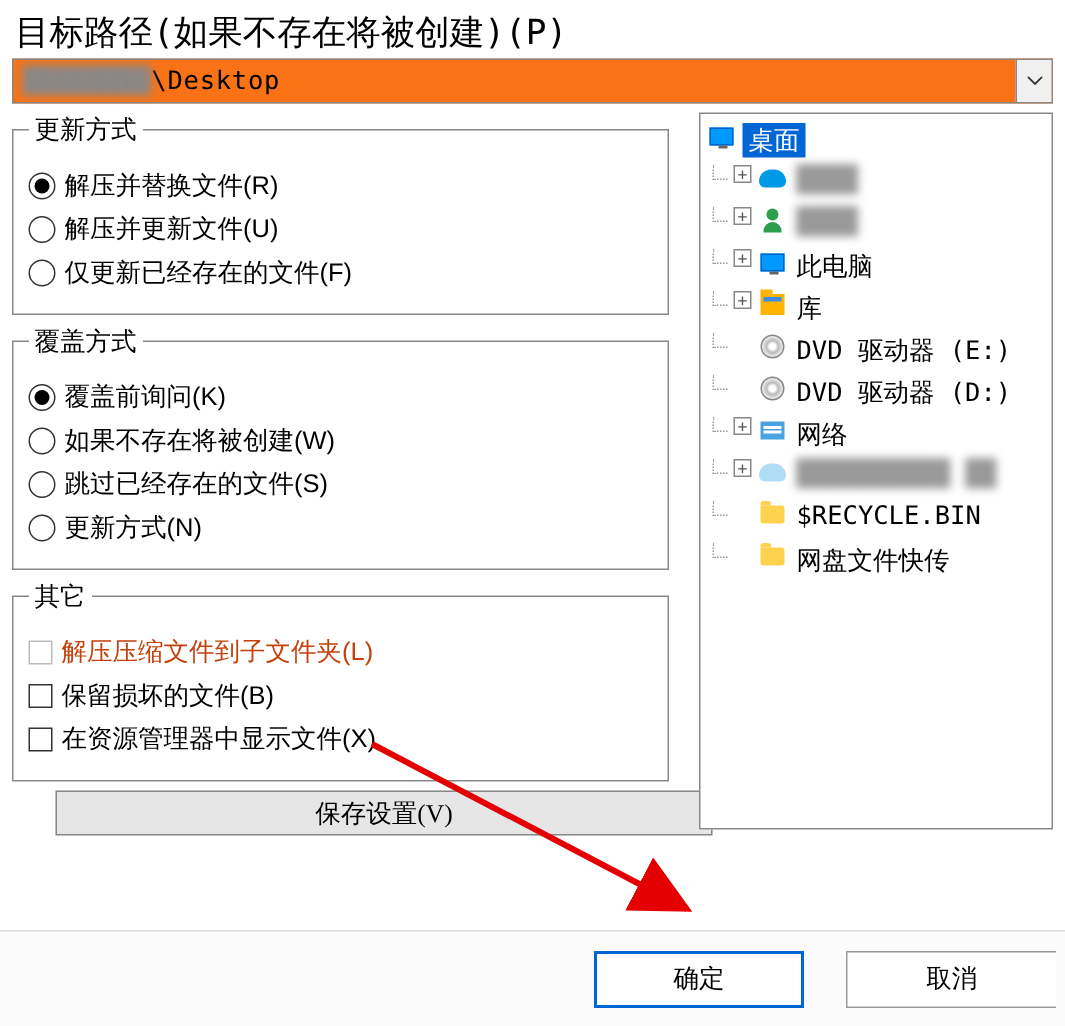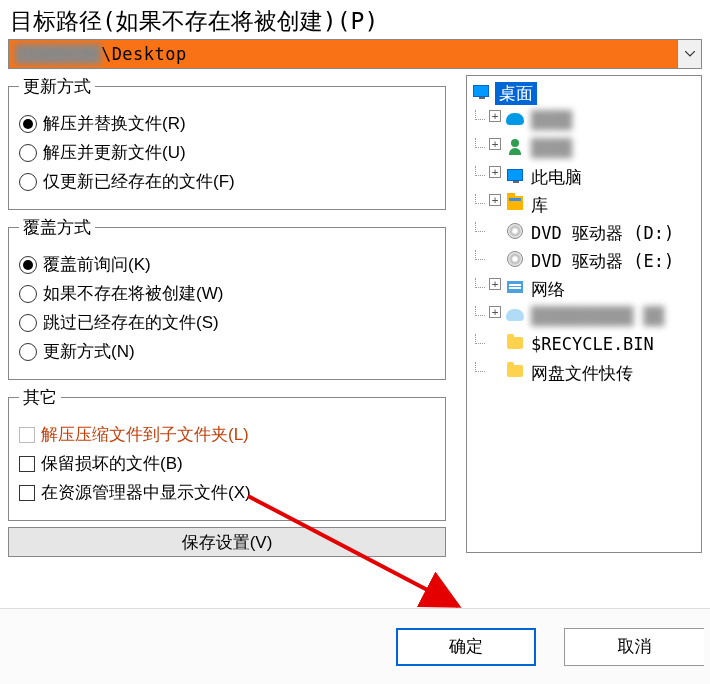--- a/index.html
+++ b/index.html
@@ -27,21 +27,21 @@
     fieldset { border: 1px solid #888; margin-bottom: 6px; padding: 8px 10px 10px 10px; }
     legend { font-size: 17px; padding: 0 4px; font-family: "SimSun", sans-serif; }
 
     .radio-row, .check-row { display: flex; align-items: center; margin: 6px 0; font-size: 17px; font-family: "SimSun", sans-serif; }
     .radio { width: 18px; height: 18px; border: 1.5px solid #333; border-radius: 50%; margin-right: 6px; display: flex; align-items: center; justify-content: center; flex-shrink: 0; }
     .radio.sel::after { content: ""; width: 10px; height: 10px; background: #000; border-radius: 50%; }
     .check { width: 16px; height: 16px; border: 1.5px solid #333; margin-right: 6px; flex-shrink: 0; }
     .check.disabled { border-color: #bbb; }
     .check-row.disabled { color: #c2410c; }
 
-    .save-btn { width: 100%; height: 30px; background: #e6e6e6; border: 1px solid #888; font-size: 17px; font-family: Liberation Sans, sans-serif; display: flex; align-items: center; justify-content: center; }
+    .save-btn { width: 100%; height: 30px; background: #e6e6e6; border: 1px solid #888; font-size: 17px; font-family: Liberation Serif, serif; display: flex; align-items: center; justify-content: center; margin-left: 29px; }
 
     
     .tree { font-size: 17px; font-family: "SimSun", monospace; }
     .node { display: flex; align-items: flex-start; height: 28px; white-space: nowrap; }
     .expander { width: 12px; height: 12px; border: 1px solid #888; display: flex; align-items: center; justify-content: center; margin-right: 4px; font-size: 11px; line-height: 1; color: #555; flex-shrink: 0; background: #fff; }
     .noexp { width: 12px; margin-right: 4px; flex-shrink: 0; }
     .ticon { width: 20px; height: 18px; margin-right: 4px; flex-shrink: 0; display: flex; align-items: center; justify-content: center; }
     .conn { width: 18px; flex-shrink: 0; display: flex; align-items: center; justify-content: center; }
     .conn .dots { border-left: 1px dotted #999; border-bottom: 1px dotted #999; width: 10px; height: 10px; margin-bottom: 8px; }
     .node.root .label { background: #0066d6; color: #fff; padding: 0 4px; }
@@ -63,21 +63,21 @@
     .i-dvd { width: 16px; height: 16px; background: radial-gradient(circle, #fff 20%, #bbb 40%, #eee 70%); border-radius: 50%; border: 1px solid #888; }
     .i-net { width: 16px; height: 12px; background: #4aa3e0; position: relative; }
     .i-net::after { content: ""; position: absolute; top: 3px; left: 2px; width: 12px; height: 2px; background: #fff; box-shadow: 0 3px 0 #fff; }
     .i-folder { width: 16px; height: 12px; background: #ffd24d; position: relative; border-radius: 0 2px 2px 2px; }
     .i-folder::before { content: ""; position: absolute; top: -3px; left: 0; width: 7px; height: 3px; background: #ffd24d; border-radius: 2px 2px 0 0; }
 
     
     .arrow { position: absolute; left: 240px; top: 488px; pointer-events: none; }
 
     
-    .bottom { position: absolute; bottom: 0; left: 0; right: 0; height: 76px; border-top: 1px solid #ddd; background: #fbfbfb; display: flex; justify-content: flex-end; align-items: center; padding-right: 6px; gap: 28px; }
+    .bottom { position: absolute; bottom: 0; left: 0; right: 0; height: 64px; border-top: 1px solid #ddd; background: #fbfbfb; display: flex; justify-content: flex-end; align-items: center; padding-right: 6px; gap: 28px; }
     .btn { width: 140px; height: 38px; display: flex; align-items: center; justify-content: center; font-size: 17px; font-family: "SimSun", sans-serif; background: #fff; }
     .btn.primary { border: 2px solid #0066d6; }
     .btn.secondary { border: 1px solid #999; border-right: none; }
   </style>
 </head>
 <body>
 
 <div class="wrapper">
   <div class="path-label">目标路径(如果不存在将被创建)(P)</div>
   <div class="path-row">
@@ -203,31 +203,31 @@
             <span class="label">库</span>
           </div>
           <div class="node">
             <div class="conn">
               <div class="dots"></div>
             </div>
             <div class="noexp"></div>
             <div class="ticon">
               <div class="i-dvd"></div>
             </div>
+            <span class="label">DVD 驱动器 (E:)</span>
+          </div>
+          <div class="node">
+            <div class="conn">
+              <div class="dots"></div>
+            </div>
+            <div class="noexp"></div>
+            <div class="ticon">
+              <div class="i-dvd"></div>
+            </div>
             <span class="label">DVD 驱动器 (D:)</span>
-          </div>
-          <div class="node">
-            <div class="conn">
-              <div class="dots"></div>
-            </div>
-            <div class="noexp"></div>
-            <div class="ticon">
-              <div class="i-dvd"></div>
-            </div>
-            <span class="label">DVD 驱动器 (E:)</span>
           </div>
           <div class="node">
             <div class="conn">
               <div class="dots"></div>
             </div>
             <div class="expander">+</div>
             <div class="ticon">
               <div class="i-net"></div>
             </div>
             <span class="label">网络</span>

